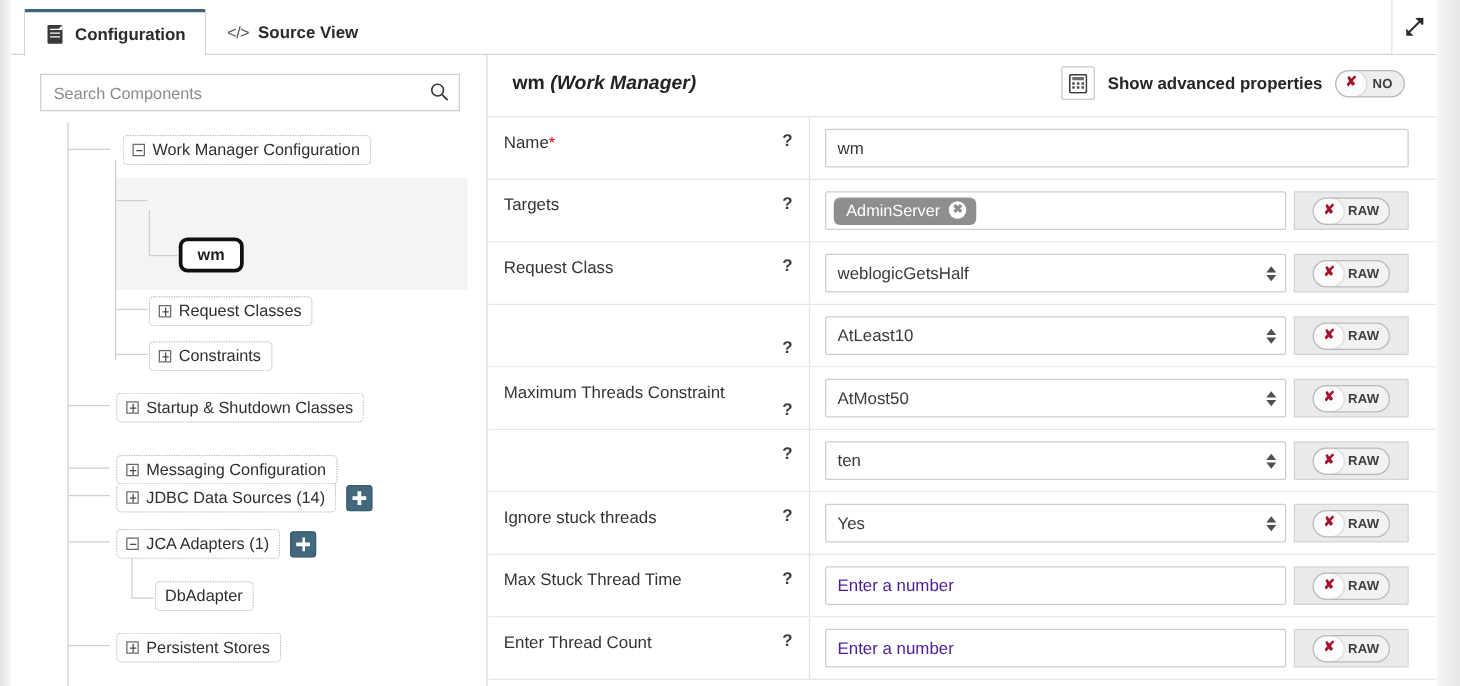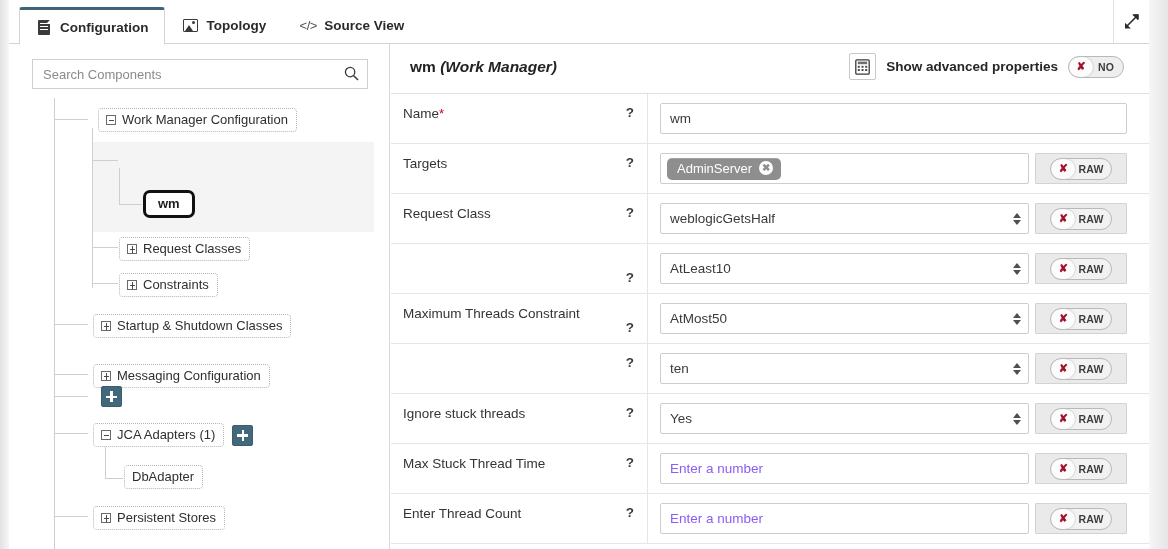--- a/index.html
+++ b/index.html
@@ -185,21 +185,21 @@
   }
   .qmark.top { top: 11px; }
   .qmark.bottom { bottom: 8px; }
 
   .row-field { flex: 1; padding: 9px 22px 9px 12px; display: flex; align-items: center; gap: 6px; }
   .fieldbox {
     flex: 1; height: 31px; border: 1px solid #cdcdcd; background: #fff; border-radius: 2px;
     display: flex; align-items: center; padding: 0 9px; position: relative;
     font-size: 13.5px; color: #3a3a3a;
   }
-  .fieldbox.placeholder { color: #8b5cf6; }
+  .fieldbox.placeholder { color: #4c1d95; }
   .fieldbox.chips { padding: 0 6px; }
   .fieldbox.select { padding-right: 22px; }
   .spinner {
     position: absolute; right: 7px; top: 50%; transform: translateY(-50%);
     display: flex; flex-direction: column; gap: 2px;
   }
   .spinner i { display:block; width:0; height:0; border-left:4px solid transparent; border-right:4px solid transparent; }
   .spinner i.up { border-bottom: 5px solid #4f4f4f; }
   .spinner i.dn { border-top: 5px solid #4f4f4f; }
 
@@ -230,26 +230,20 @@
   <div class="tabbar">
     <div class="tabs">
 
       <div class="tab active">
         <span class="tab-icon">
             <span class="ico-doc"></span>
           </span>
         <span>Configuration</span>
       </div>
 
-      <div class="tab">
-        <span class="tab-icon">
-            <span class="ico-pic"></span>
-          </span>
-        <span>Topology</span>
-      </div>
 
       <div class="tab">
         <span class="tab-icon ico-code">&lt;/&gt;</span>
         <span>Source View</span>
       </div>
 
     </div>
 
     <div class="expand-btn">
       <svg width="15" height="15" viewBox="0 0 15 15">
@@ -332,20 +326,24 @@
         </div>
 
         <div class="node" style="left:84px; top:266px;">
           <div class="node-box">
             <span class="toggle-sq plus"></span>
             <span>Messaging Configuration</span>
           </div>
         </div>
 
         <div class="node" style="left:84px; top:288px;">
+          <div class="node-box">
+            <span class="toggle-sq plus"></span>
+            <span>JDBC Data Sources (14)</span>
+          </div>
           <div class="plus-btn"></div>
         </div>
 
         <div class="node" style="left:84px; top:325px;">
           <div class="node-box">
             <span class="toggle-sq"></span>
             <span>JCA Adapters (1)</span>
           </div>
           <div class="plus-btn"></div>
         </div>

